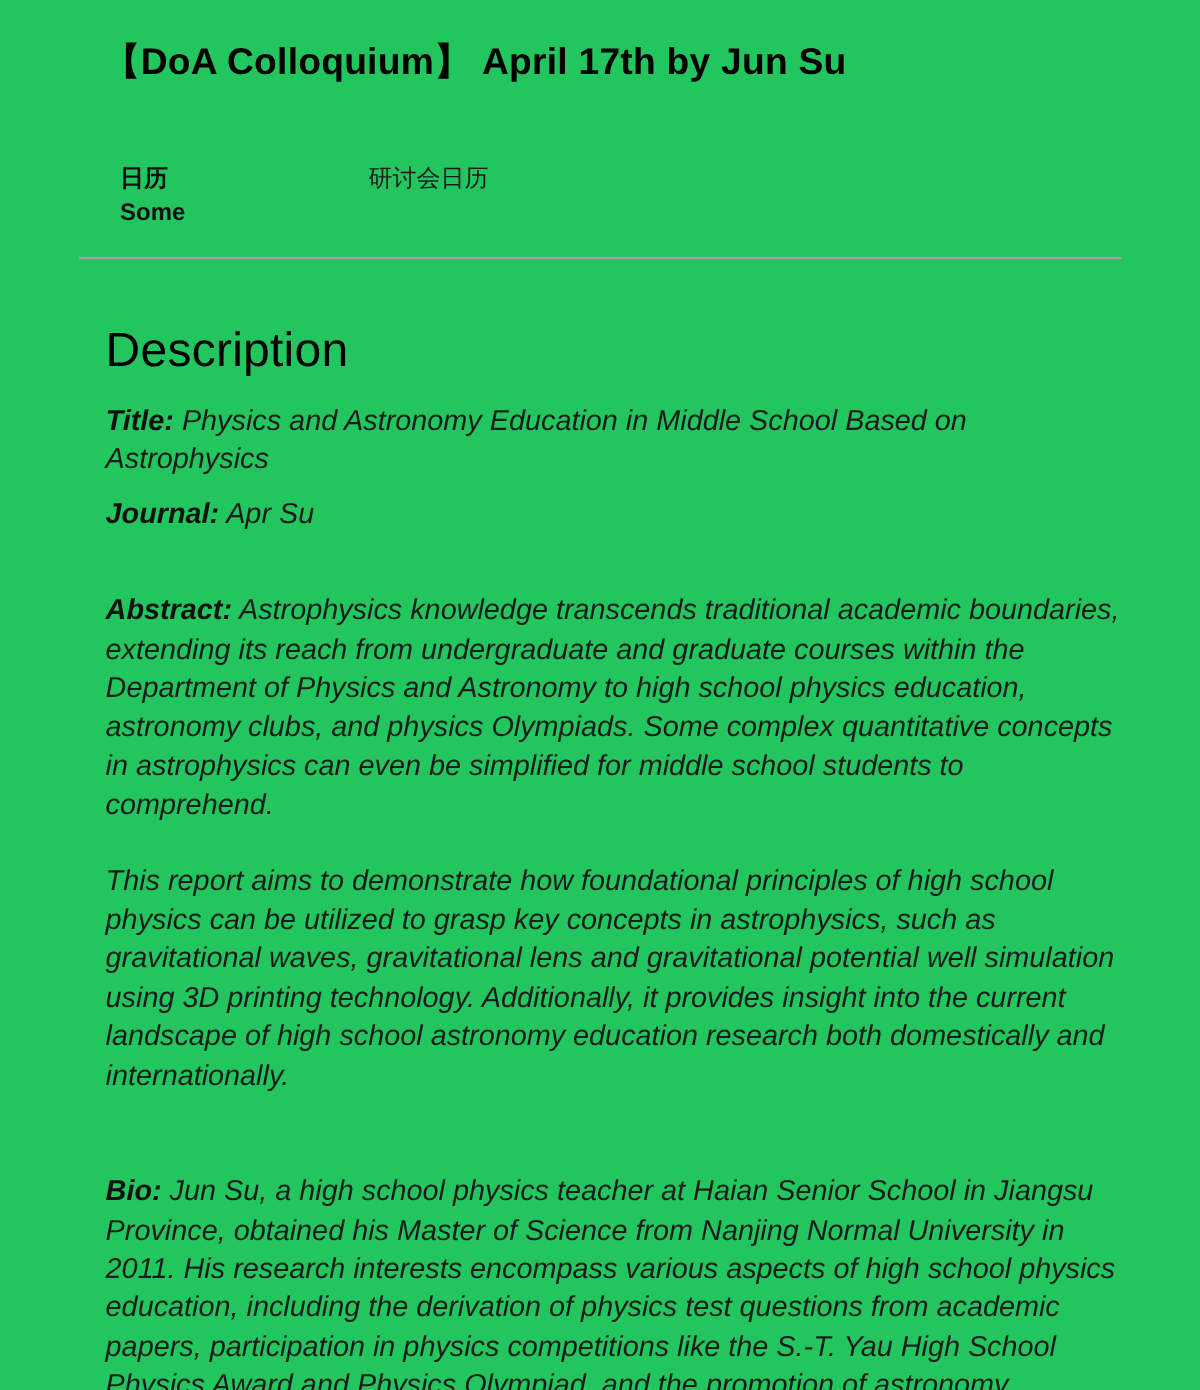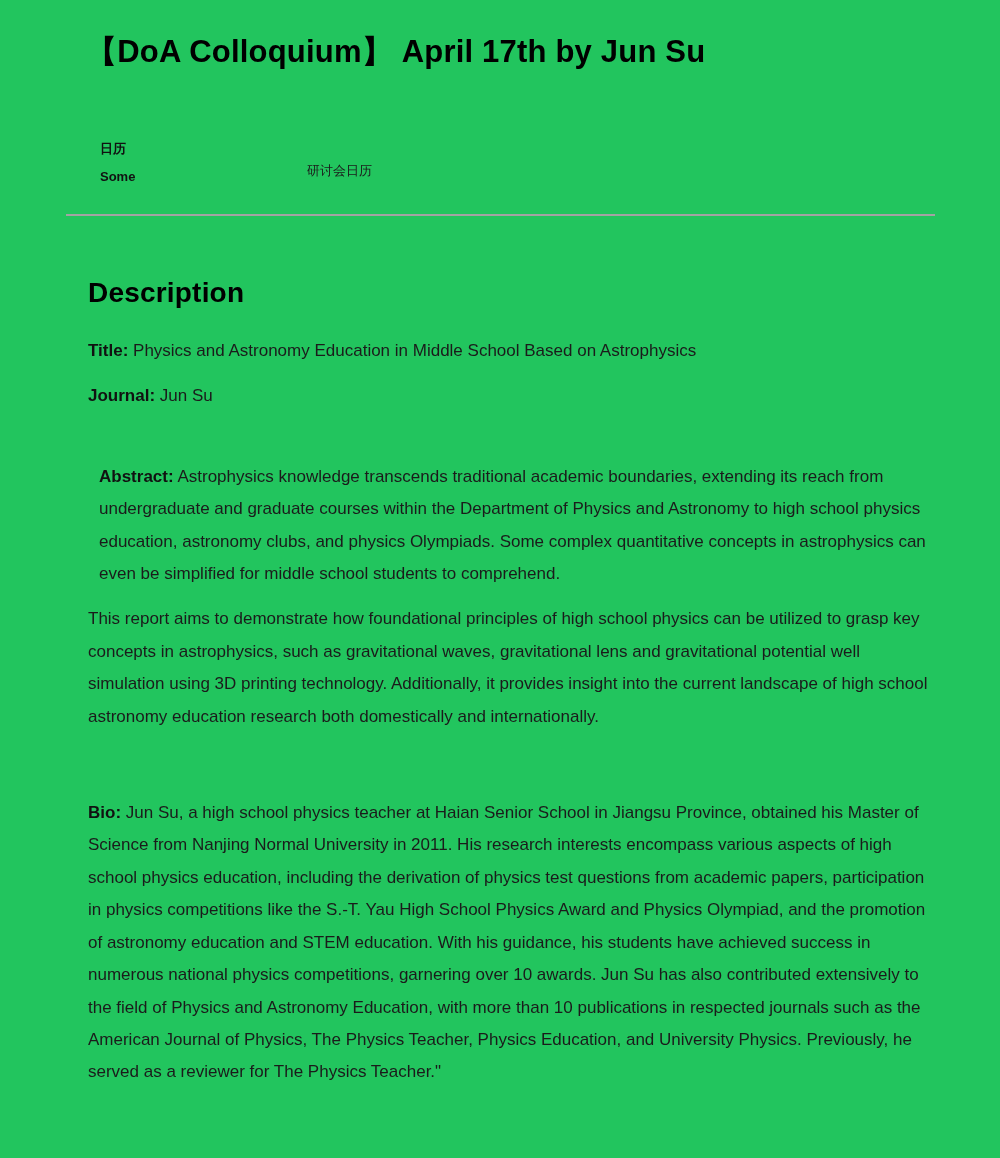--- a/index.html
+++ b/index.html
@@ -19,53 +19,54 @@
     margin-left: 20px;
     font-size: 31px;
     line-height: 38px;
     font-weight: bold;
     color: #000;
     letter-spacing: 0.2px;
   }
   .meta-block {
     display: flex;
     margin: 64px 0 0 34px;
-    font-size: 13px;
+    font-size: 20px;
     line-height: 28px;
   }
   .meta-labels { width: 207px; flex: 0 0 207px; }
   .meta-label { font-weight: bold; color: #111; }
-  .meta-values { flex: 1; margin-top: 22px; }
+  .meta-values { flex: 1; }
   .meta-value { color: #1b1b1b; }
   .divider {
     border: none;
     border-top: 2px solid #a3a3a3;
     margin-top: 23px;
     width: 100%;
   }
   .description-section { margin-left: 22px; }
   .section-heading {
     margin-top: 58px;
-    font-size: 28px;
+    font-size: 40px;
     line-height: 37px;
-    font-weight: bold;
+    font-weight: normal;
     color: #000;
     letter-spacing: 0.2px;
   }
   .body-para {
-    font-size: 17px;
+    font-size: 24px;
     line-height: 32.4px;
     color: #1b1b1b;
     max-width: 845px;
+    font-style: italic;
   }
   .body-para strong { color: #111; }
   .para-title   { margin-top: 24px; }
   .para-speaker { margin-top: 13px; }
-  .para-abstract{ margin-top: 48px; margin-left: 11px; }
-  .para-report  { margin-top: 13px; }
+  .para-abstract{ margin-top: 48px; }
+  .para-report  { margin-top: 31px; }
   .para-bio     { margin-top: 64px; }
 </style>
 </head>
 <body>
 
 <div class="page">
 
   <h1 class="event-title">【DoA Colloquium】 April 17th by Jun Su</h1>
 
   <div class="meta-block">
@@ -84,21 +85,21 @@
 
     <h2 class="section-heading">Description</h2>
 
     <p class="body-para para-title">
       <strong>Title:</strong>
       <span>Physics and Astronomy Education in Middle School Based on Astrophysics</span>
     </p>
 
     <p class="body-para para-speaker">
       <strong>Journal:</strong>
-      <span>Jun Su</span>
+      <span>Apr Su</span>
     </p>
 
     <p class="body-para para-abstract">
       <strong>Abstract:</strong>
       <span>Astrophysics knowledge transcends traditional academic boundaries, extending its reach from undergraduate and graduate courses within the Department of Physics and Astronomy to high school physics education, astronomy clubs, and physics Olympiads. Some complex quantitative concepts in astrophysics can even be simplified for middle school students to comprehend.</span>
     </p>
 
     <p class="body-para para-report">This report aims to demonstrate how foundational principles of high school physics can be utilized to grasp key concepts in astrophysics, such as gravitational waves, gravitational lens and gravitational potential well simulation using 3D printing technology. Additionally, it provides insight into the current landscape of high school astronomy education research both domestically and internationally.</p>
 
     <p class="body-para para-bio">

